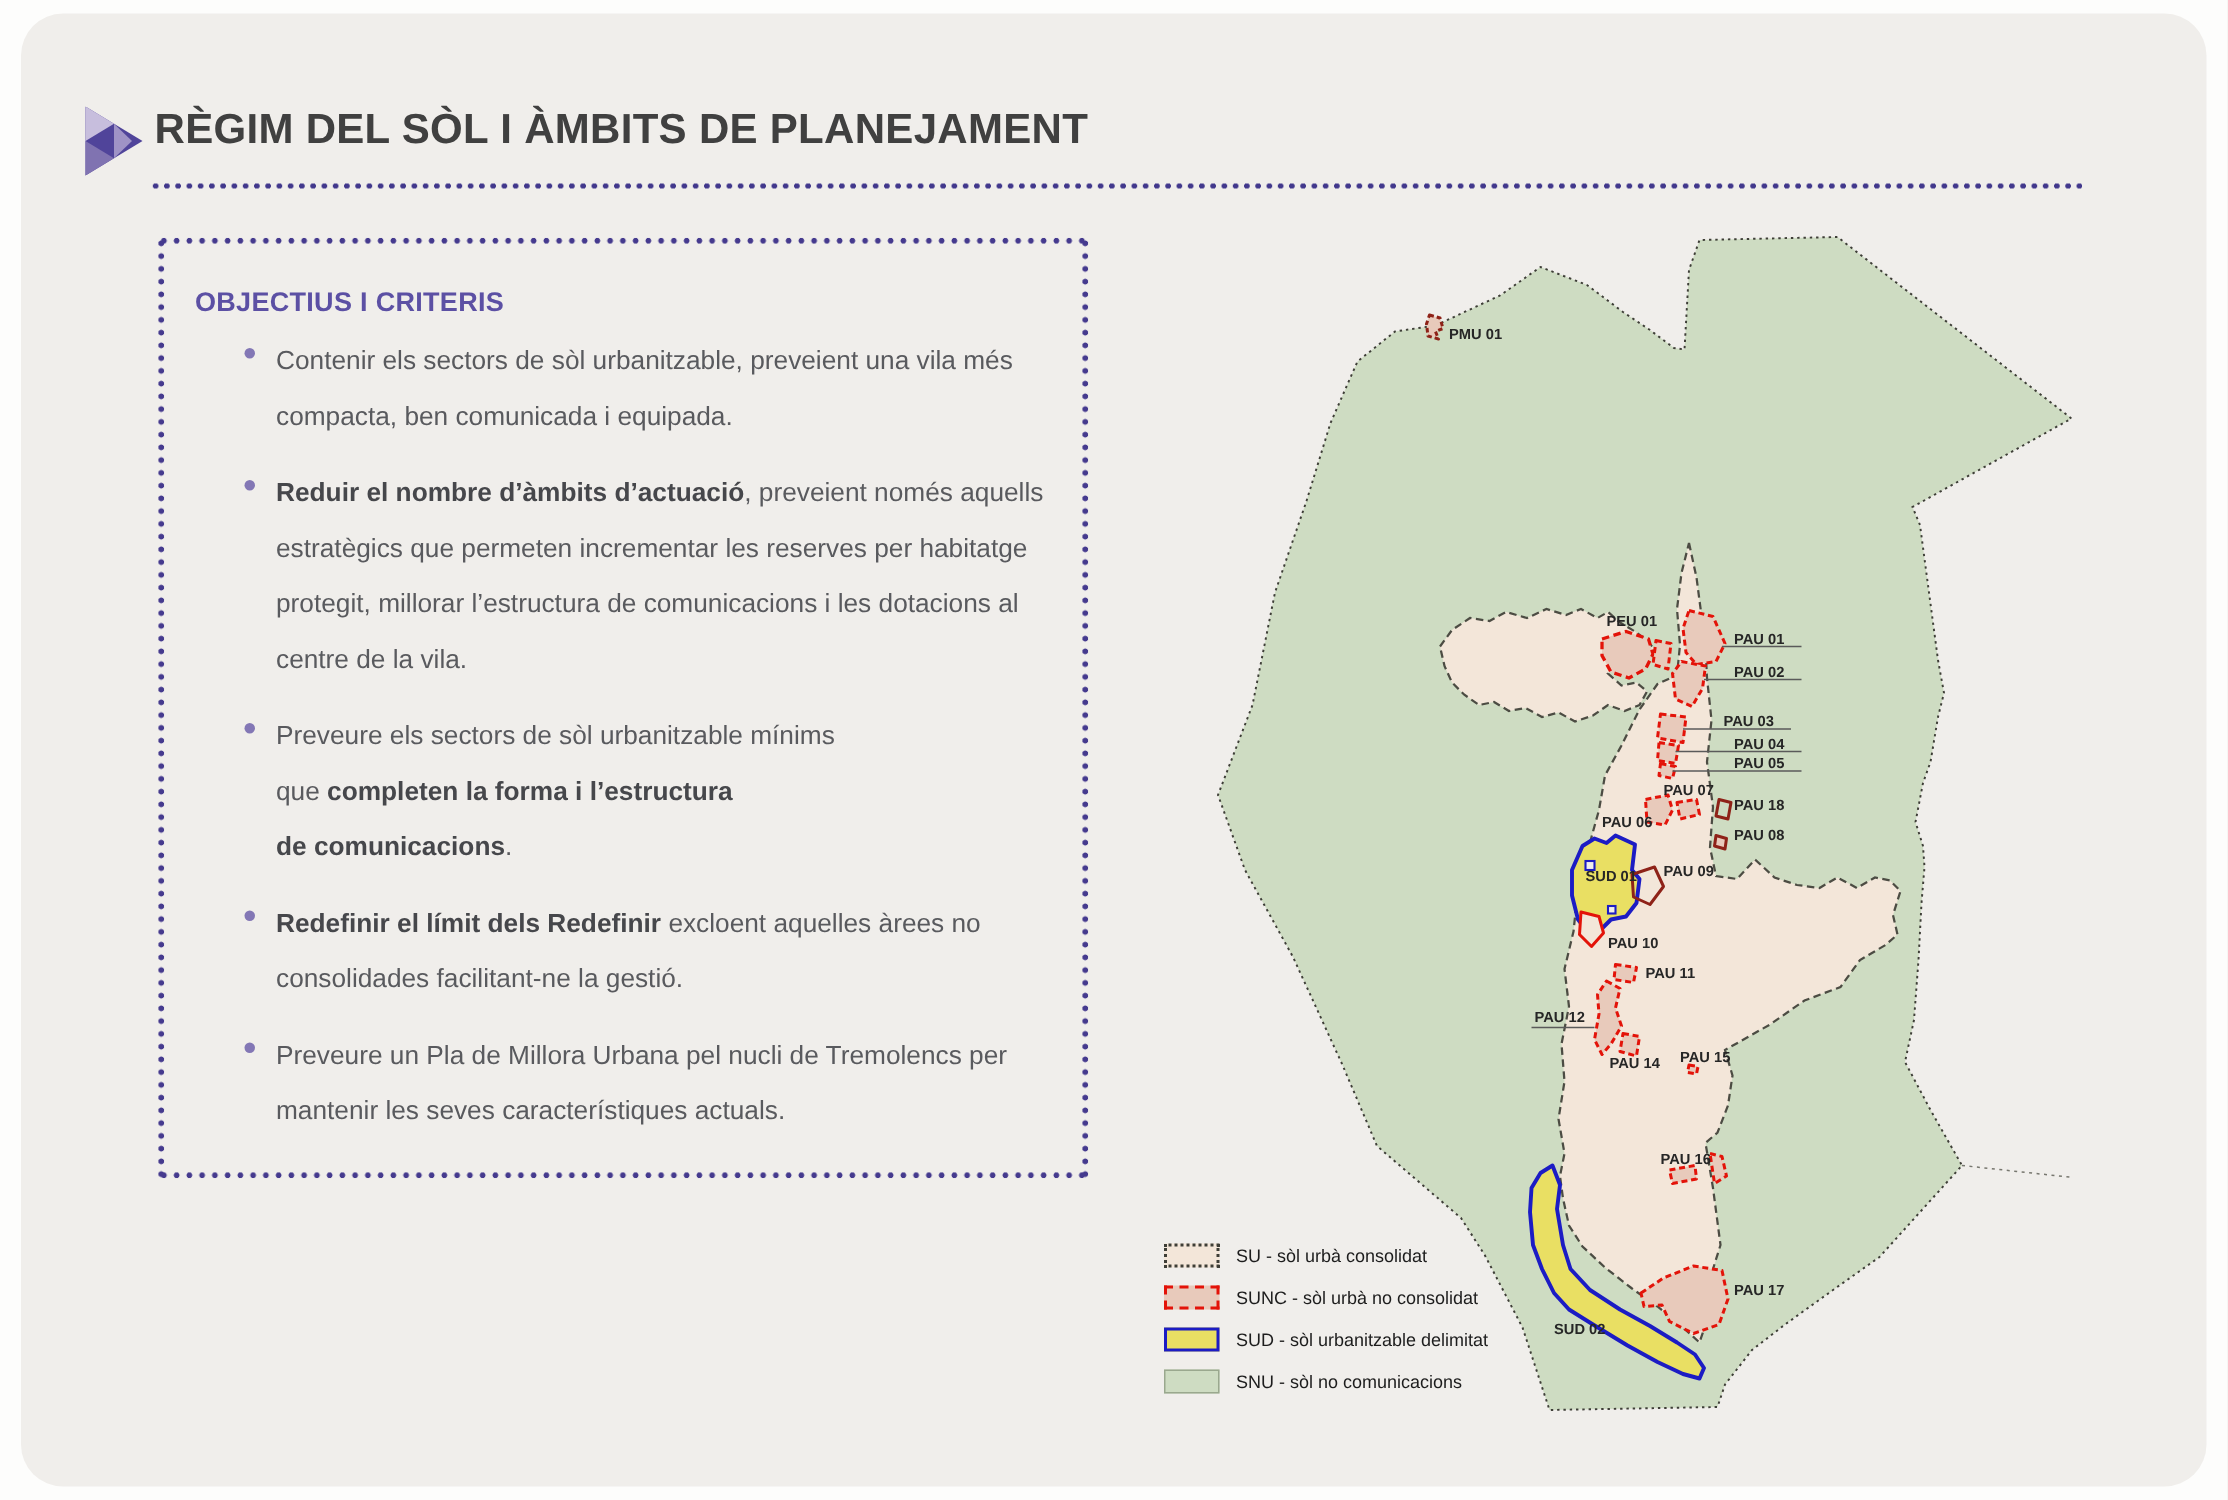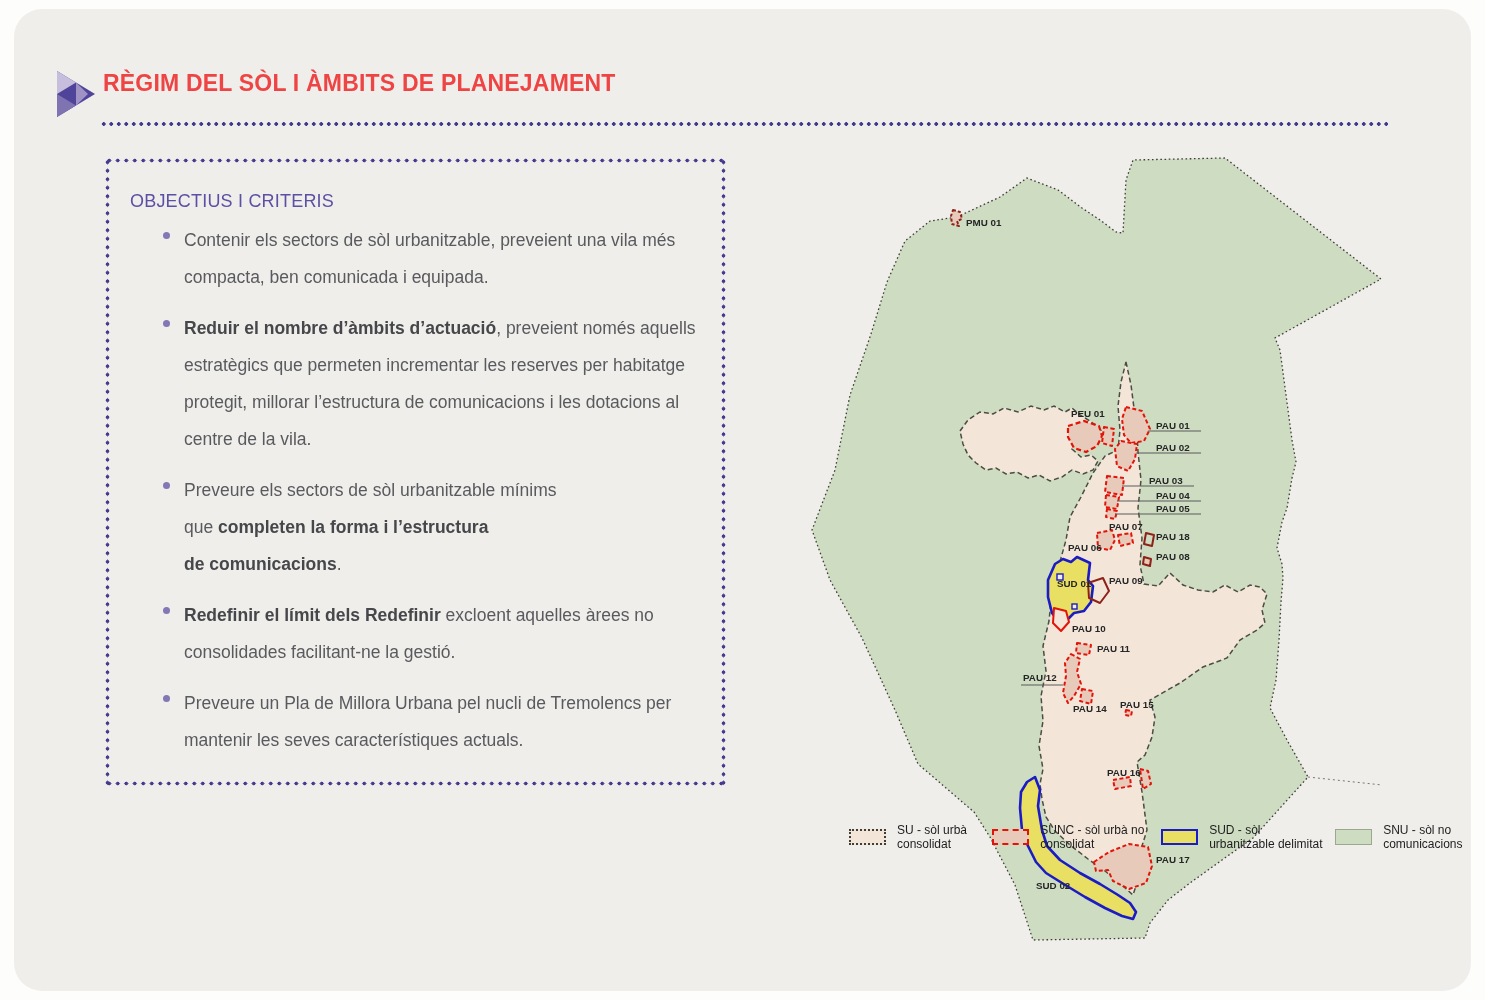--- a/index.html
+++ b/index.html
@@ -10,64 +10,64 @@
     overflow:hidden;
   }
   .slide{
     position:absolute;left:14px;top:9px;right:14px;bottom:9px;
     background:#f0eeeb;border-radius:28px;
   }
   
   .title-icon{position:absolute;left:55px;top:71px;width:44px;height:48px;}
   h1.page-title{
     position:absolute;left:103px;top:70px;margin:0;
-    font-size:23px;font-weight:bold;color:#ef4444;letter-spacing:0.2px;
+    font-size:28px;font-weight:bold;color:#404040;letter-spacing:0.2px;
   }
   .dotted-sep{
     position:absolute;left:100px;top:121px;width:1288px;height:6px;
     background-image:radial-gradient(circle,#42388c 1.7px,transparent 2px);
     background-size:7.5px 6px;background-repeat:repeat-x;
   }
   
   .objectives-box{
     position:absolute;left:105px;top:158px;width:621px;height:628px;
     background-image:
       radial-gradient(circle,#453a8e 1.8px,transparent 2.1px),
       radial-gradient(circle,#453a8e 1.8px,transparent 2.1px),
       radial-gradient(circle,#453a8e 1.8px,transparent 2.1px),
       radial-gradient(circle,#453a8e 1.8px,transparent 2.1px);
     background-size:8.5px 5px,8.5px 5px,5px 8.5px,5px 8.5px;
     background-position:0 0,0 100%,0 0,100% 0;
     background-repeat:repeat-x,repeat-x,repeat-y,repeat-y;
   }
   .objectives-heading{
     position:absolute;left:25px;top:33px;
-    font-size:18px;font-weight:normal;color:#5c50a4;letter-spacing:0.2px;
+    font-size:18px;font-weight:bold;color:#5c50a4;letter-spacing:0.2px;
   }
   ul.objectives-list{
     position:absolute;left:52px;top:64px;width:540px;
     list-style:none;margin:0;padding:0;
     font-size:17.5px;line-height:37px;color:#595a5e;
   }
   ul.objectives-list li{position:relative;padding-left:27px;margin-bottom:14px;}
   ul.objectives-list li::before{
     content:"";position:absolute;left:6px;top:10px;width:7px;height:7px;
     border-radius:50%;background:#8377b5;
   }
   ul.objectives-list .b{font-weight:bold;color:#46474b;}
   
   .map-wrap{position:absolute;left:800px;top:140px;width:620px;height:810px;}
   text.maplabel{
     font-family:"Liberation Sans",sans-serif;
     font-size:9.8px;font-weight:bold;fill:#262626;
   }
   
   .map-legend{
-    position:absolute;left:849px;top:828px;
-    display:flex;flex-direction:row;gap:11px;
+    position:absolute;left:776px;top:828px;
+    display:flex;flex-direction:column;gap:11px;
   }
   .legend-row{display:flex;align-items:center;gap:11px;height:17px;}
   .sw{width:37px;height:16px;box-sizing:border-box;flex:none;}
   .sw-su{background:#f3e6d9;border:2px dotted #3e3e37;}
   .sw-sunc{background:#e8cabb;border:2.4px dashed #e31309;}
   .sw-sud{background:#e9df63;border:2.5px solid #1c1cc4;}
   .sw-snu{background:#cedcc2;border:1px solid #9aa88e;}
   .legend-label{font-size:12px;color:#1d1d1d;}
 </style>
 </head>

